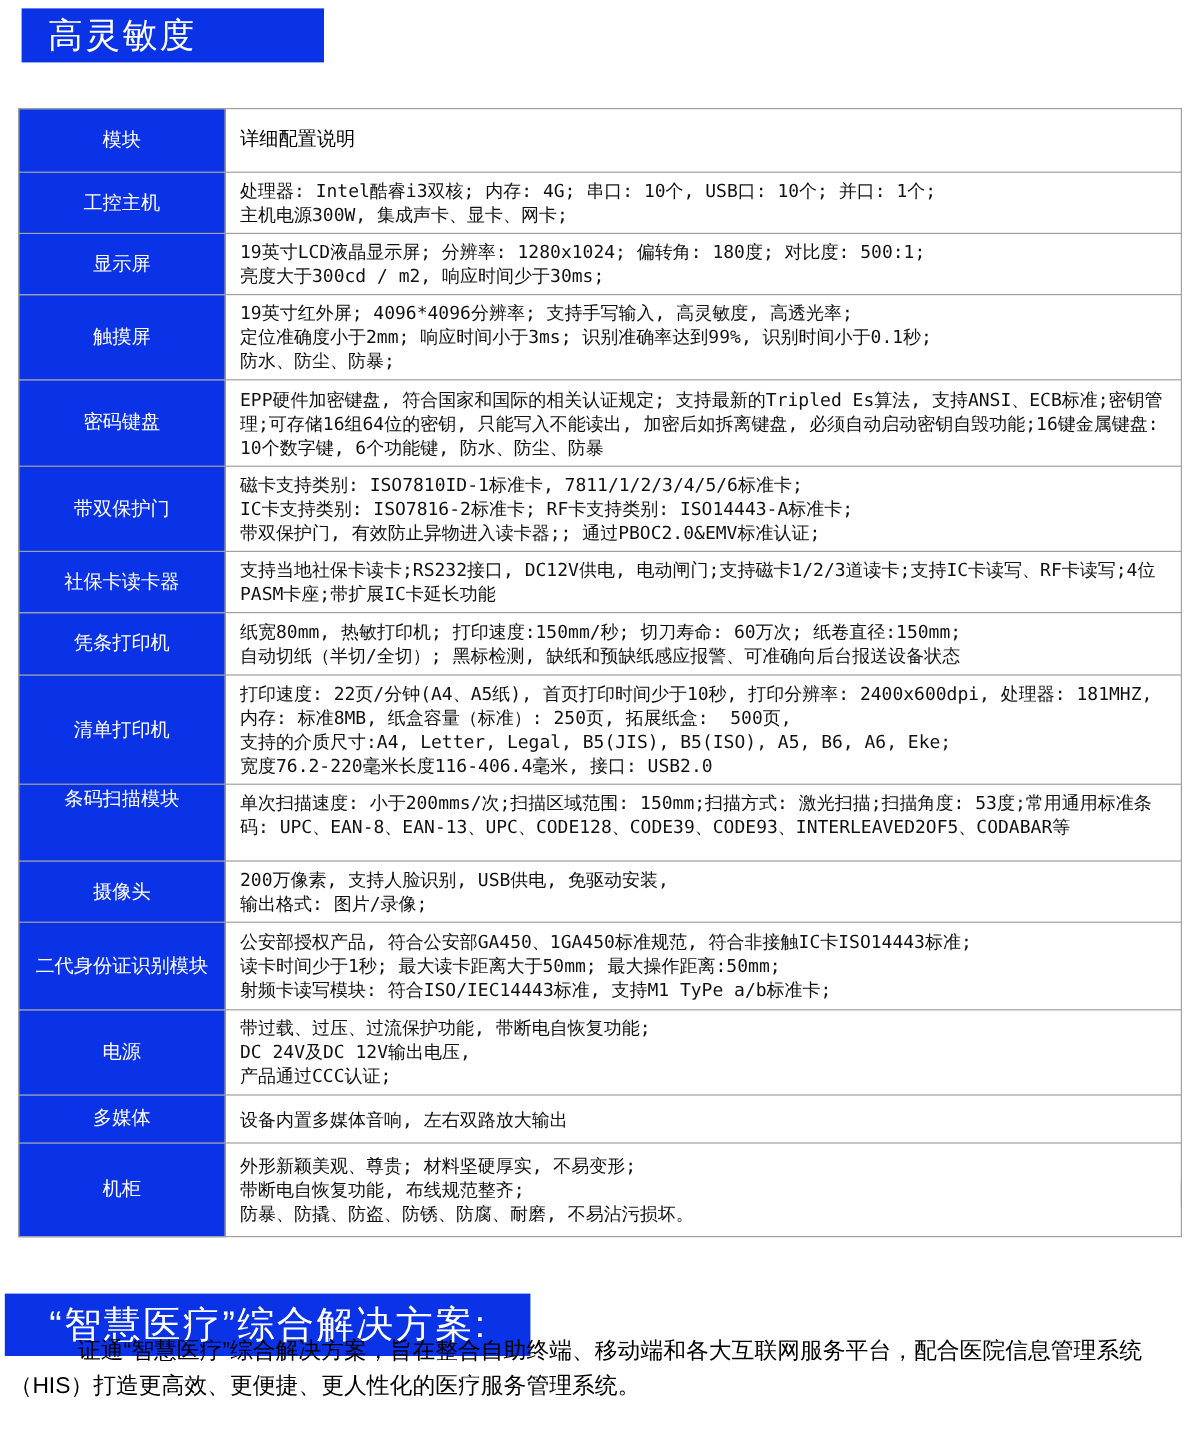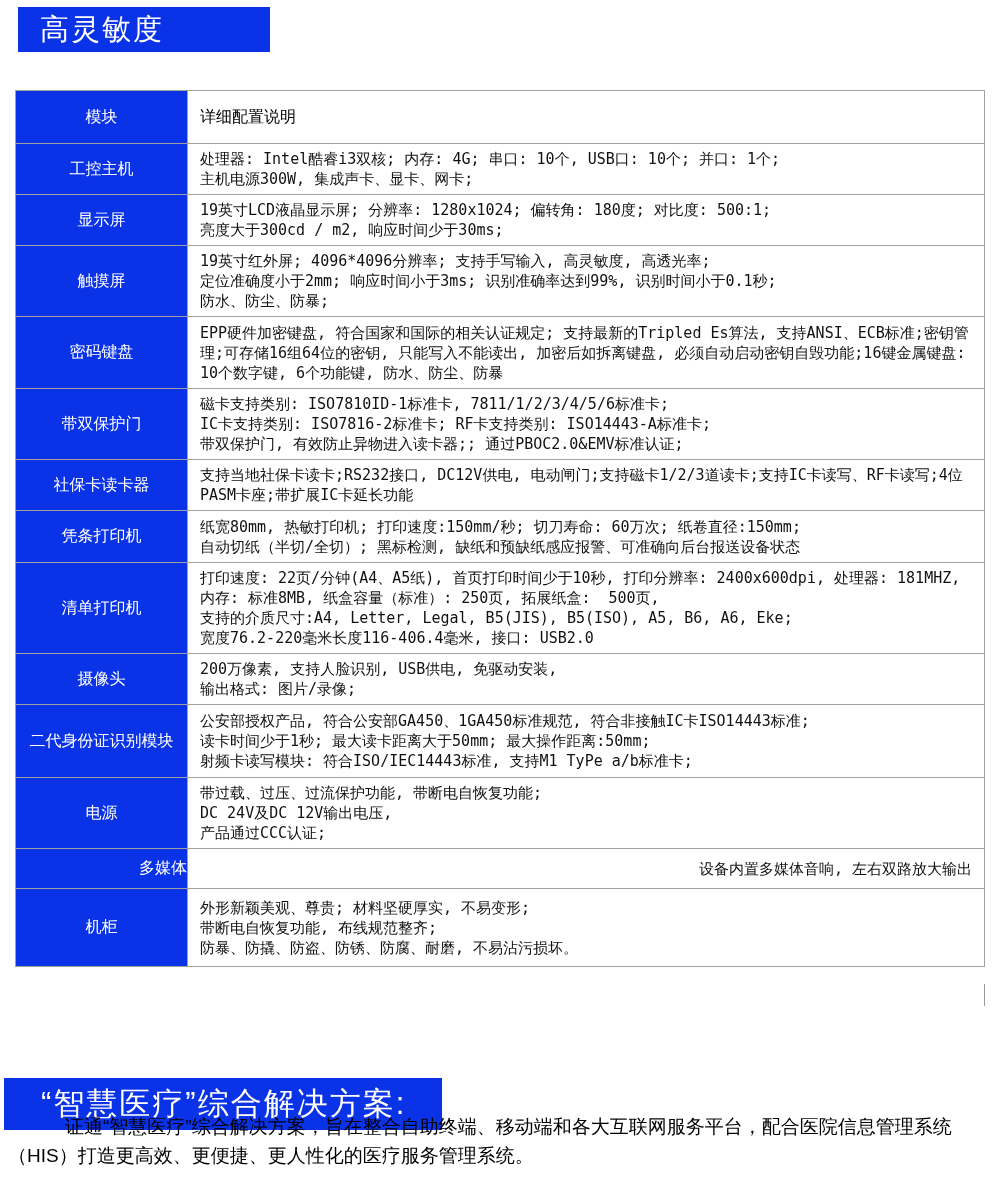--- a/index.html
+++ b/index.html
@@ -44,21 +44,21 @@
   tr.row-touch td { height:63px; }
   tr.row-pinpad td { height:72px; }
   tr.row-3in1 td { height:62px; }
   tr.row-ssc td { height:48px; }
   tr.row-receipt td { height:52px; }
   tr.row-list td { height:90px; }
   tr.row-barcode td { height:64px; vertical-align:top; }
   tr.row-camera td { height:51px; }
   tr.row-id td { height:73px; }
   tr.row-power td { height:66px; }
-  tr.row-multimedia td { height:40px;text-align:right; }
+  tr.row-multimedia td { height:40px; }
   tr.row-cabinet td { height:78px; }
 
   .table-right-fragment {
     position:absolute; left:984px; top:984px; width:1px; height:22px; background:#9a9a9a;
   }
 
   p.intro {
     position:absolute; left:8px; top:1112px; width:986px; margin:0;
     font-size:19px; line-height:29px; text-indent:57px; color:#000;
   }
@@ -112,20 +112,24 @@
     <td class="module-cell">凭条打印机</td>
     <td class="detail-cell">纸宽80mm, 热敏打印机; 打印速度:150mm/秒; 切刀寿命: 60万次; 纸卷直径:150mm;
 自动切纸（半切/全切）; 黑标检测, 缺纸和预缺纸感应报警、可准确向后台报送设备状态</td>
   </tr>
   <tr class="row-list">
     <td class="module-cell">清单打印机</td>
     <td class="detail-cell">打印速度: 22页/分钟(A4、A5纸), 首页打印时间少于10秒, 打印分辨率: 2400x600dpi, 处理器: 181MHZ, 内存: 标准8MB, 纸盒容量（标准）: 250页, 拓展纸盒:  500页,
 支持的介质尺寸:A4, Letter, Legal, B5(JIS), B5(ISO), A5, B6, A6, Eke;
 宽度76.2-220毫米长度116-406.4毫米, 接口: USB2.0</td>
   </tr>
+  <tr class="row-barcode">
+    <td class="module-cell">条码扫描模块</td>
+    <td class="detail-cell">单次扫描速度: 小于200mms/次;扫描区域范围: 150mm;扫描方式: 激光扫描;扫描角度: 53度;常用通用标准条码: UPC、EAN-8、EAN-13、UPC、CODE128、CODE39、CODE93、INTERLEAVED2OF5、CODABAR等</td>
+  </tr>
   <tr class="row-camera">
     <td class="module-cell">摄像头</td>
     <td class="detail-cell">200万像素, 支持人脸识别, USB供电, 免驱动安装,
 输出格式: 图片/录像;</td>
   </tr>
   <tr class="row-id">
     <td class="module-cell">二代身份证识别模块</td>
     <td class="detail-cell">公安部授权产品, 符合公安部GA450、1GA450标准规范, 符合非接触IC卡ISO14443标准;
 读卡时间少于1秒; 最大读卡距离大于50mm; 最大操作距离:50mm;
 射频卡读写模块: 符合ISO/IEC14443标准, 支持M1 TyPe a/b标准卡;</td>

